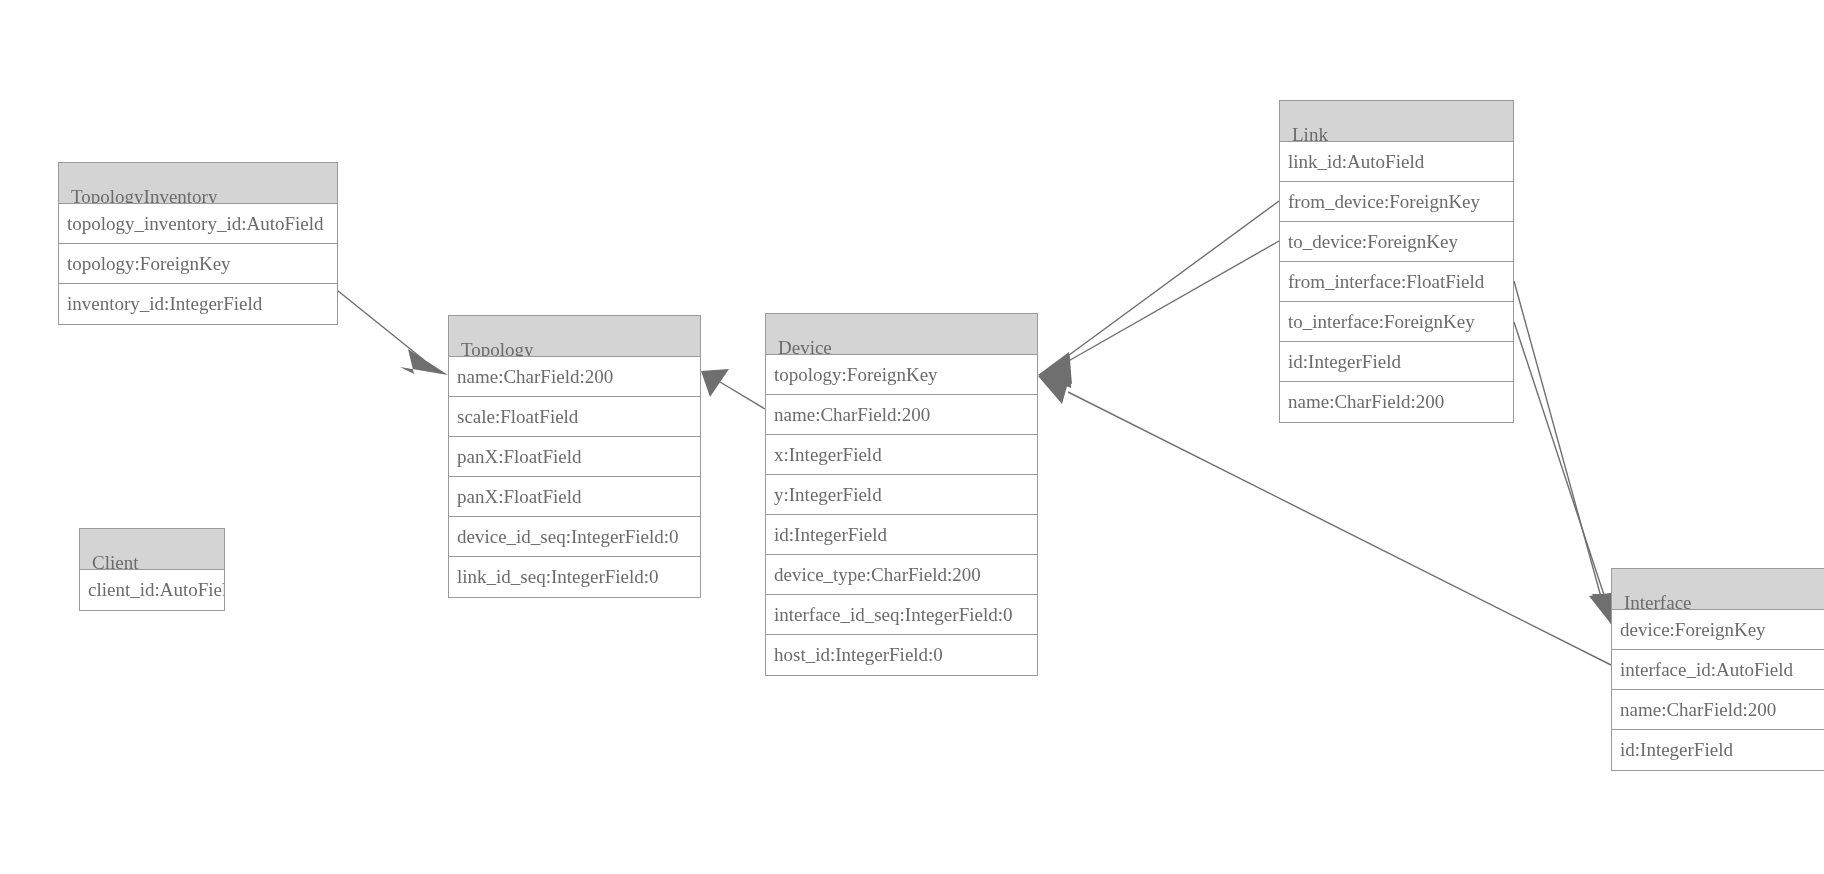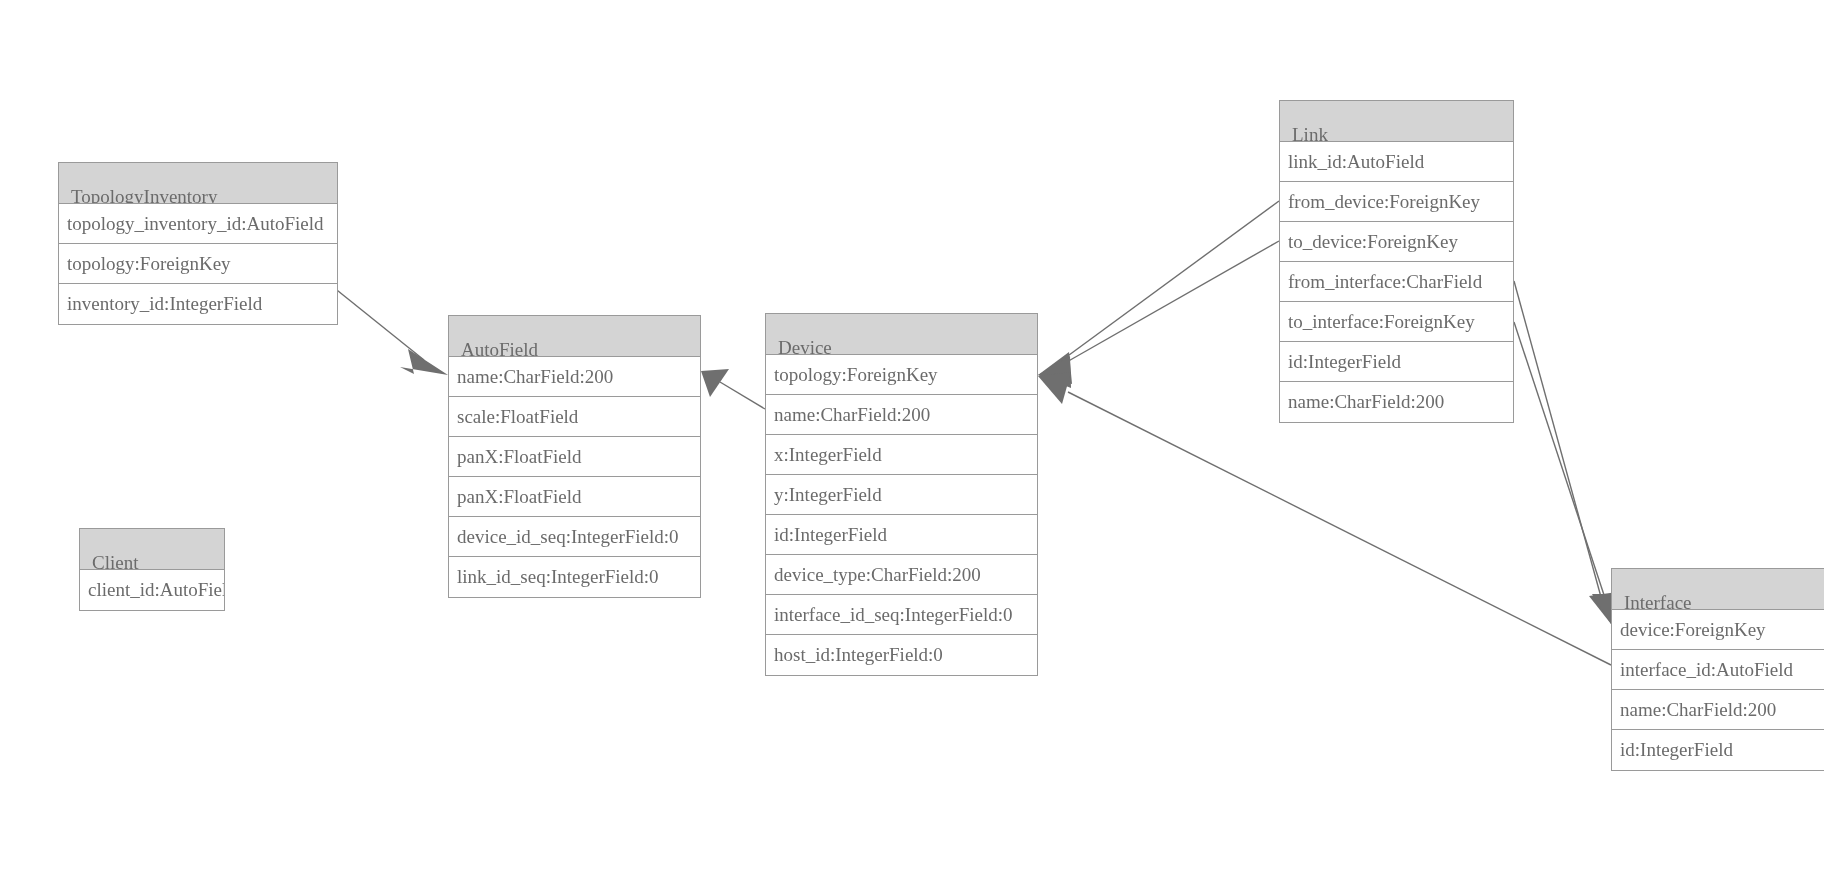--- a/index.html
+++ b/index.html
@@ -118,21 +118,21 @@
     <div class="entity-field">topology:ForeignKey</div>
     <div class="entity-field">inventory_id:IntegerField</div>
   </div>
 
   <div class="entity-table" style="left:79px; top:528px; width:146px;">
     <div class="entity-header">Client</div>
     <div class="entity-field">client_id:AutoField</div>
   </div>
 
   <div class="entity-table" style="left:448px; top:315px; width:253px;">
-    <div class="entity-header">AutoField</div>
+    <div class="entity-header">Topology</div>
     <div class="entity-field">name:CharField:200</div>
     <div class="entity-field">scale:FloatField</div>
     <div class="entity-field">panX:FloatField</div>
     <div class="entity-field">panX:FloatField</div>
     <div class="entity-field">device_id_seq:IntegerField:0</div>
     <div class="entity-field">link_id_seq:IntegerField:0</div>
   </div>
 
   <div class="entity-table" style="left:765px; top:313px; width:273px;">
     <div class="entity-header">Device</div>
@@ -144,21 +144,21 @@
     <div class="entity-field">device_type:CharField:200</div>
     <div class="entity-field">interface_id_seq:IntegerField:0</div>
     <div class="entity-field">host_id:IntegerField:0</div>
   </div>
 
   <div class="entity-table" style="left:1279px; top:100px; width:235px;">
     <div class="entity-header">Link</div>
     <div class="entity-field">link_id:AutoField</div>
     <div class="entity-field">from_device:ForeignKey</div>
     <div class="entity-field">to_device:ForeignKey</div>
-    <div class="entity-field">from_interface:CharField</div>
+    <div class="entity-field">from_interface:FloatField</div>
     <div class="entity-field">to_interface:ForeignKey</div>
     <div class="entity-field">id:IntegerField</div>
     <div class="entity-field">name:CharField:200</div>
   </div>
 
   <div class="entity-table" style="left:1611px; top:568px; width:224px;">
     <div class="entity-header">Interface</div>
     <div class="entity-field">device:ForeignKey</div>
     <div class="entity-field">interface_id:AutoField</div>
     <div class="entity-field">name:CharField:200</div>

